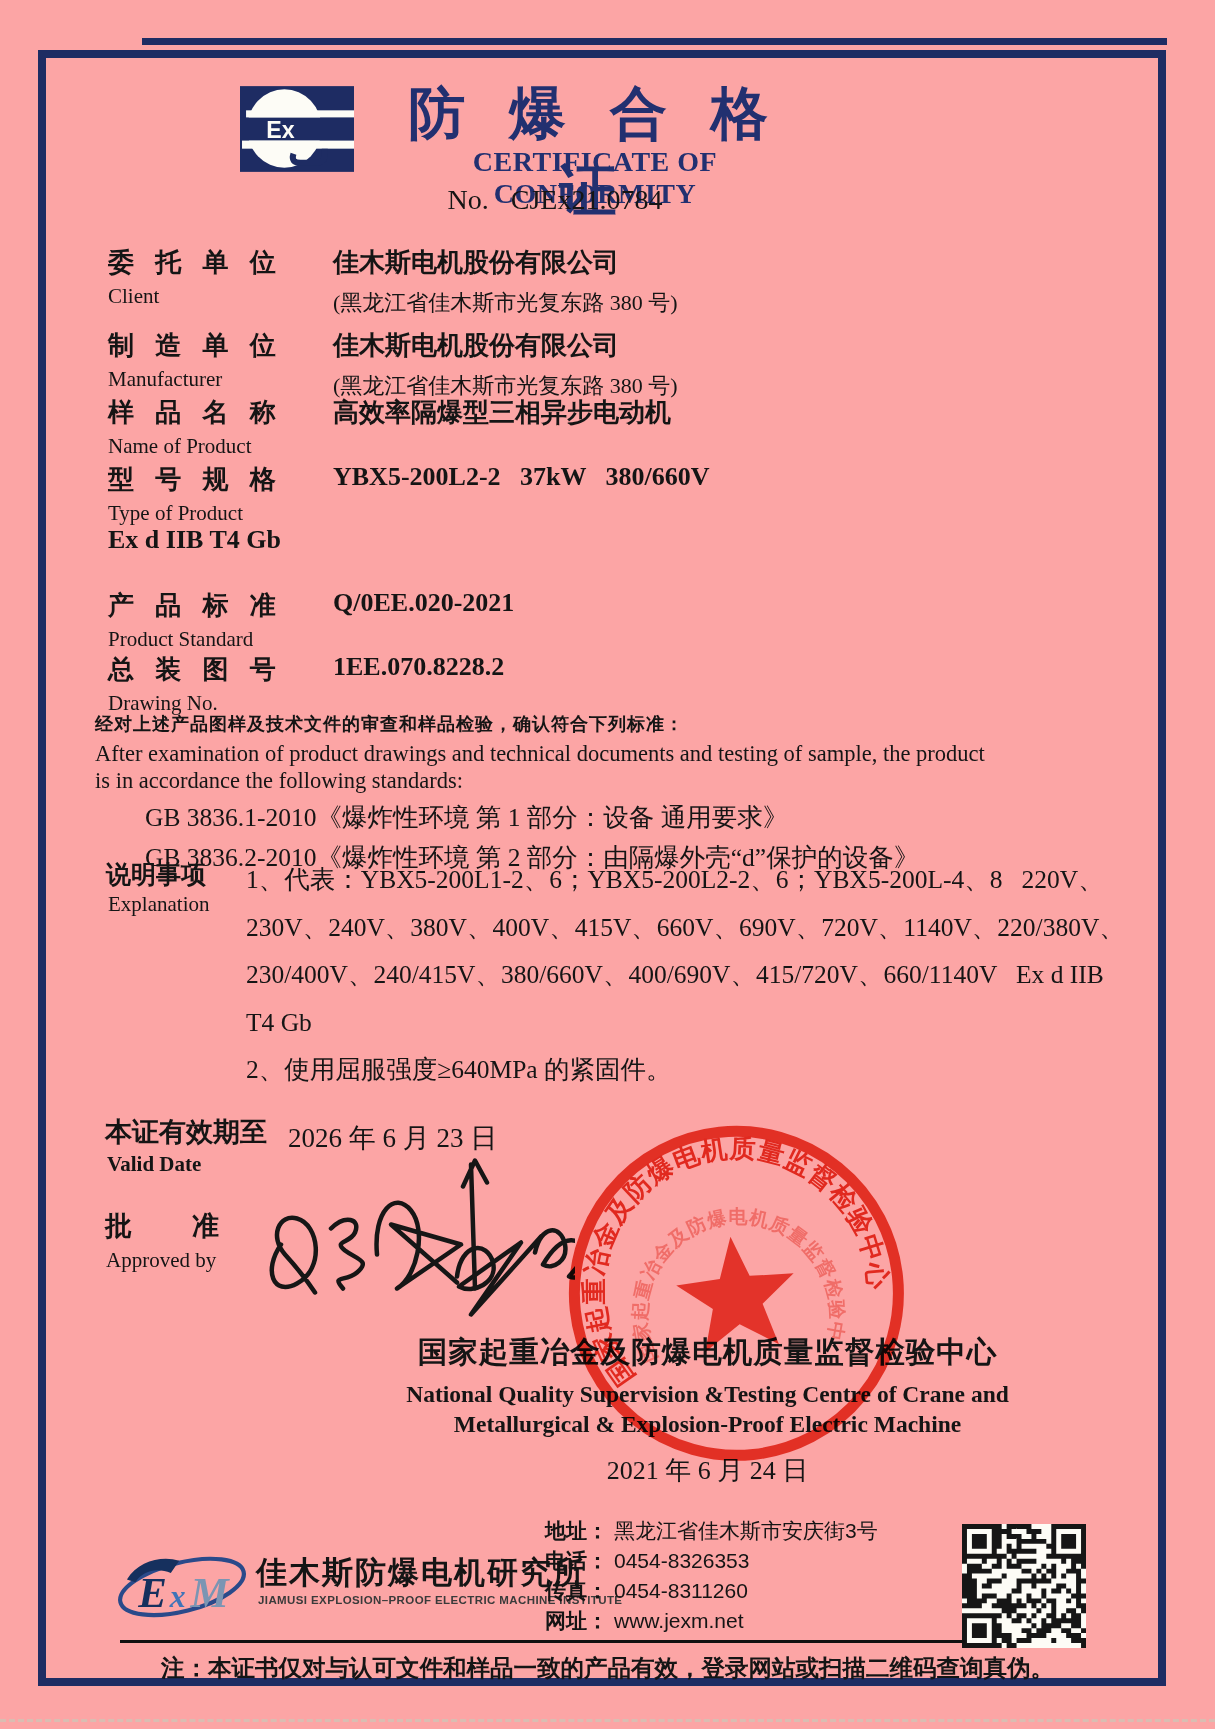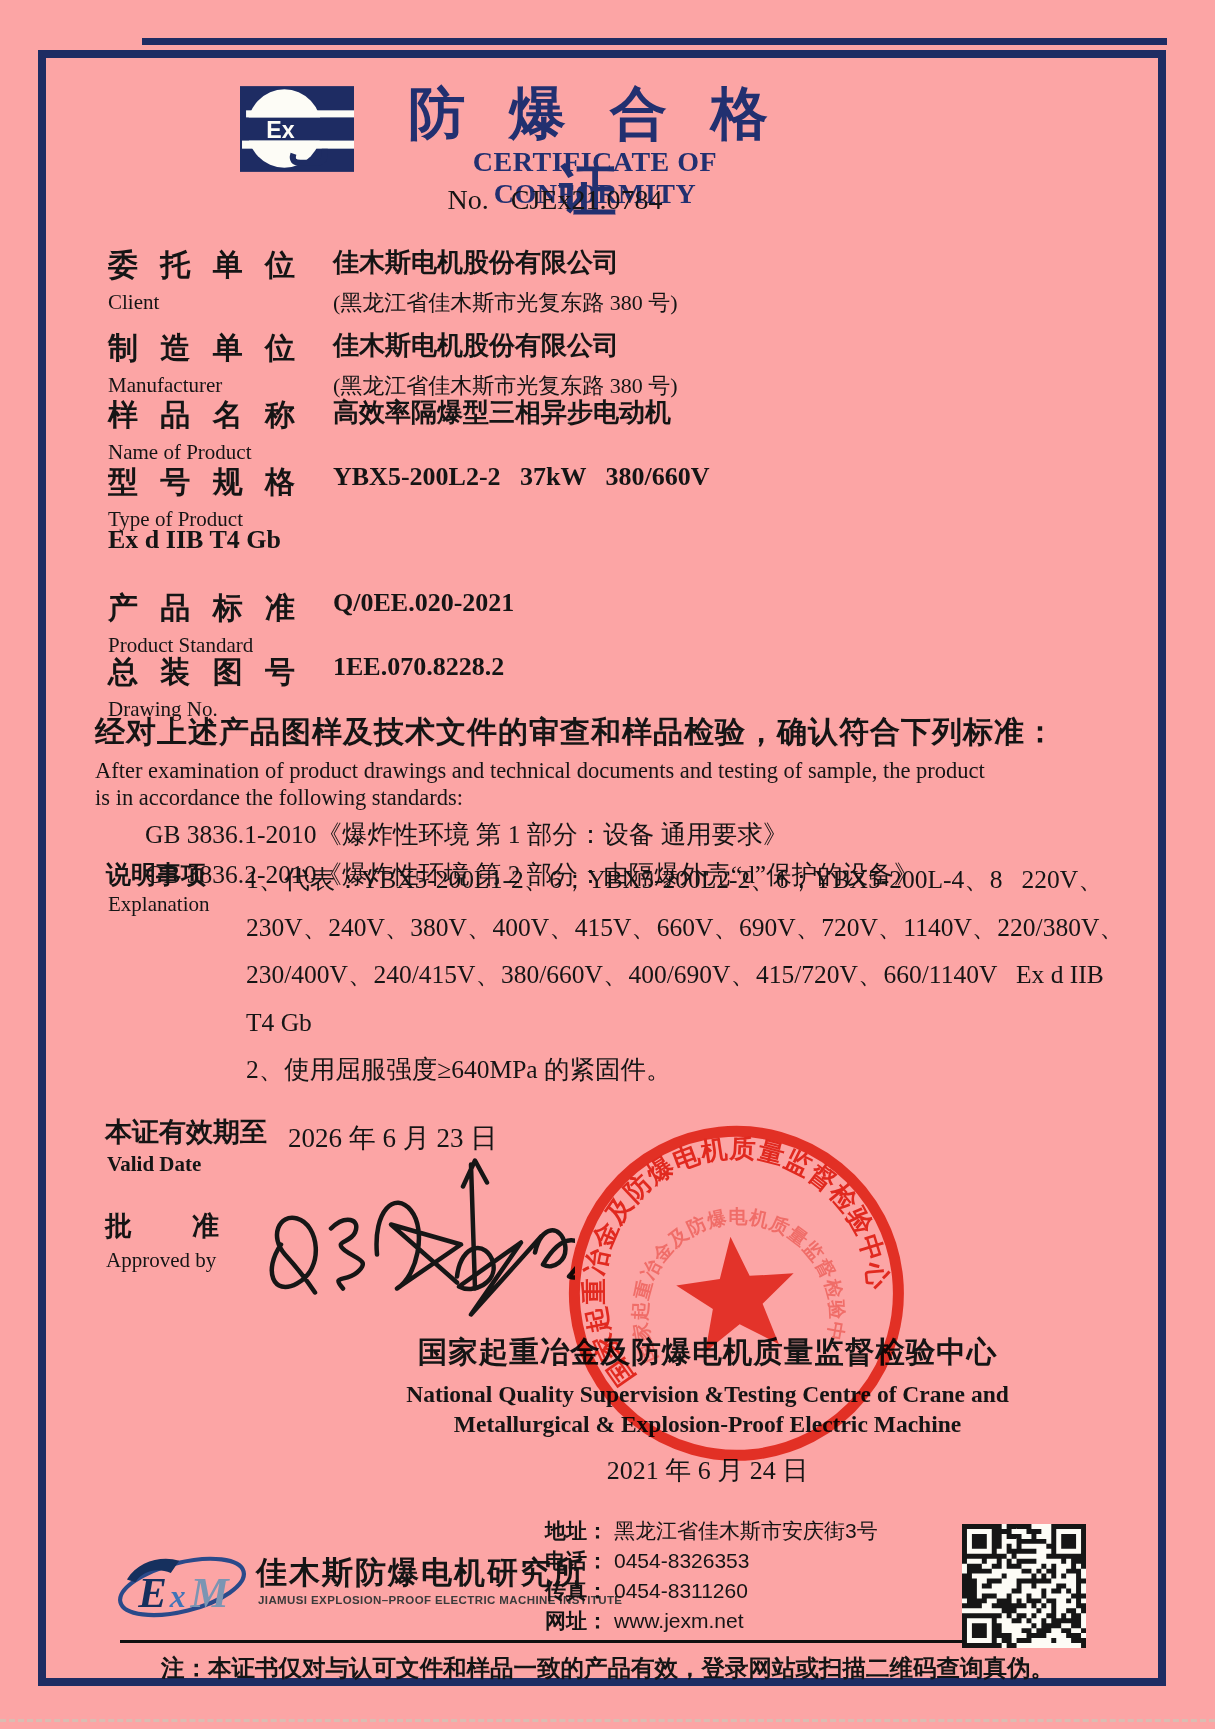--- a/index.html
+++ b/index.html
@@ -19,27 +19,27 @@
   .bottom-speckle{left:0;top:1719px;width:1215px;border-top:3px dashed #ccc8b8;opacity:.7;}
 
   .logo-ex{left:240px;top:86px;width:114px;height:86px;}
   .title-cn{left:375px;top:76px;width:440px;text-align:center;font-size:57px;font-weight:bold;letter-spacing:14px;color:#223070;font-family:"Liberation Sans",sans-serif;}
   .title-en{left:375px;top:146px;width:440px;text-align:center;font-size:28px;font-weight:bold;color:#223070;letter-spacing:.5px;}
   .cert-no{left:150px;top:184px;width:810px;text-align:center;font-size:28px;}
   .cert-no .num{margin-left:22px;}
 
   .field-row{position:absolute;left:108px;right:50px;display:flex;}
   .f-label{width:225px;flex:none;}
-  .f-cn{font-size:30px;font-weight:bold;letter-spacing:7px;font-family:"Liberation Sans",sans-serif;white-space:pre;}
+  .f-cn{font-size:26px;font-weight:bold;letter-spacing:7px;font-family:"Liberation Sans",sans-serif;white-space:pre;}
   .f-en{font-size:21px;margin-top:4px;font-family:"Liberation Serif",serif;}
   .f-value{font-size:26px;font-weight:bold;white-space:pre;font-family:"Liberation Serif",serif;}
   .f-note{font-size:22px;margin-top:8px;font-family:"Liberation Serif",serif;text-align:right;}
 
   .statement{left:95px;top:712px;width:1005px;}
-  .st-cn{margin:0;font-size:30px;font-weight:bold;font-family:"Liberation Sans",sans-serif;letter-spacing:1px;}
+  .st-cn{margin:0;font-size:18px;font-weight:bold;font-family:"Liberation Sans",sans-serif;letter-spacing:1px;}
   .st-en{margin:4px 0 0 0;font-size:22.5px;line-height:27px;}
   .st-std{margin:8px 0 0 50px;font-size:25.5px;line-height:32px;white-space:pre;}
 
   .exp-label-cn{left:106px;top:858px;font-size:25px;font-weight:bold;font-family:"Liberation Sans",sans-serif;}
   .exp-label-en{left:108px;top:892px;font-size:21px;}
   .exp-content{left:246px;top:856px;width:850px;}
   .exp-line{margin:0;font-size:25.5px;line-height:47.5px;white-space:pre;}
 
   .valid-cn{left:105px;top:1114px;font-size:27px;font-weight:bold;font-family:"Liberation Sans",sans-serif;}
   .valid-en{left:107px;top:1152px;font-size:21px;font-weight:bold;}

